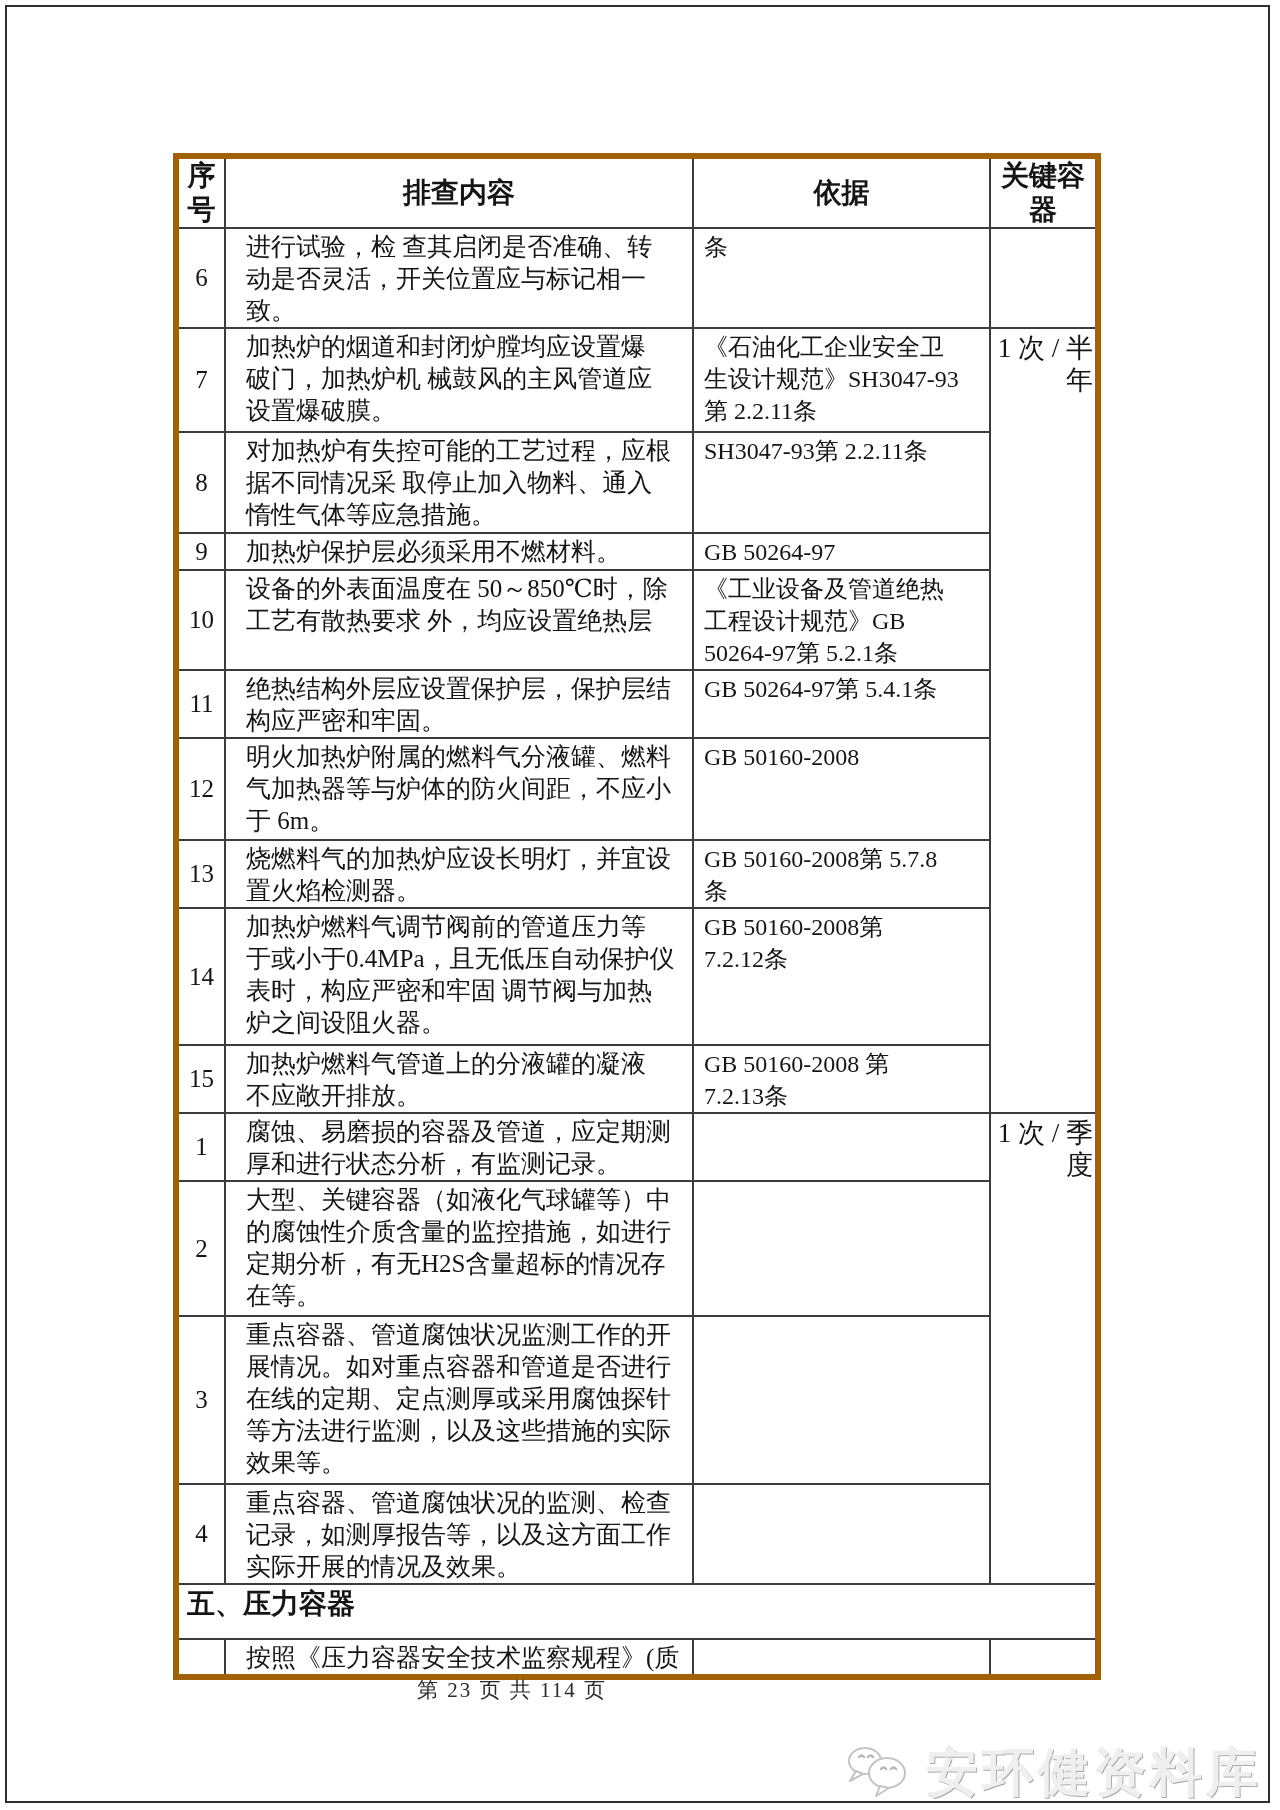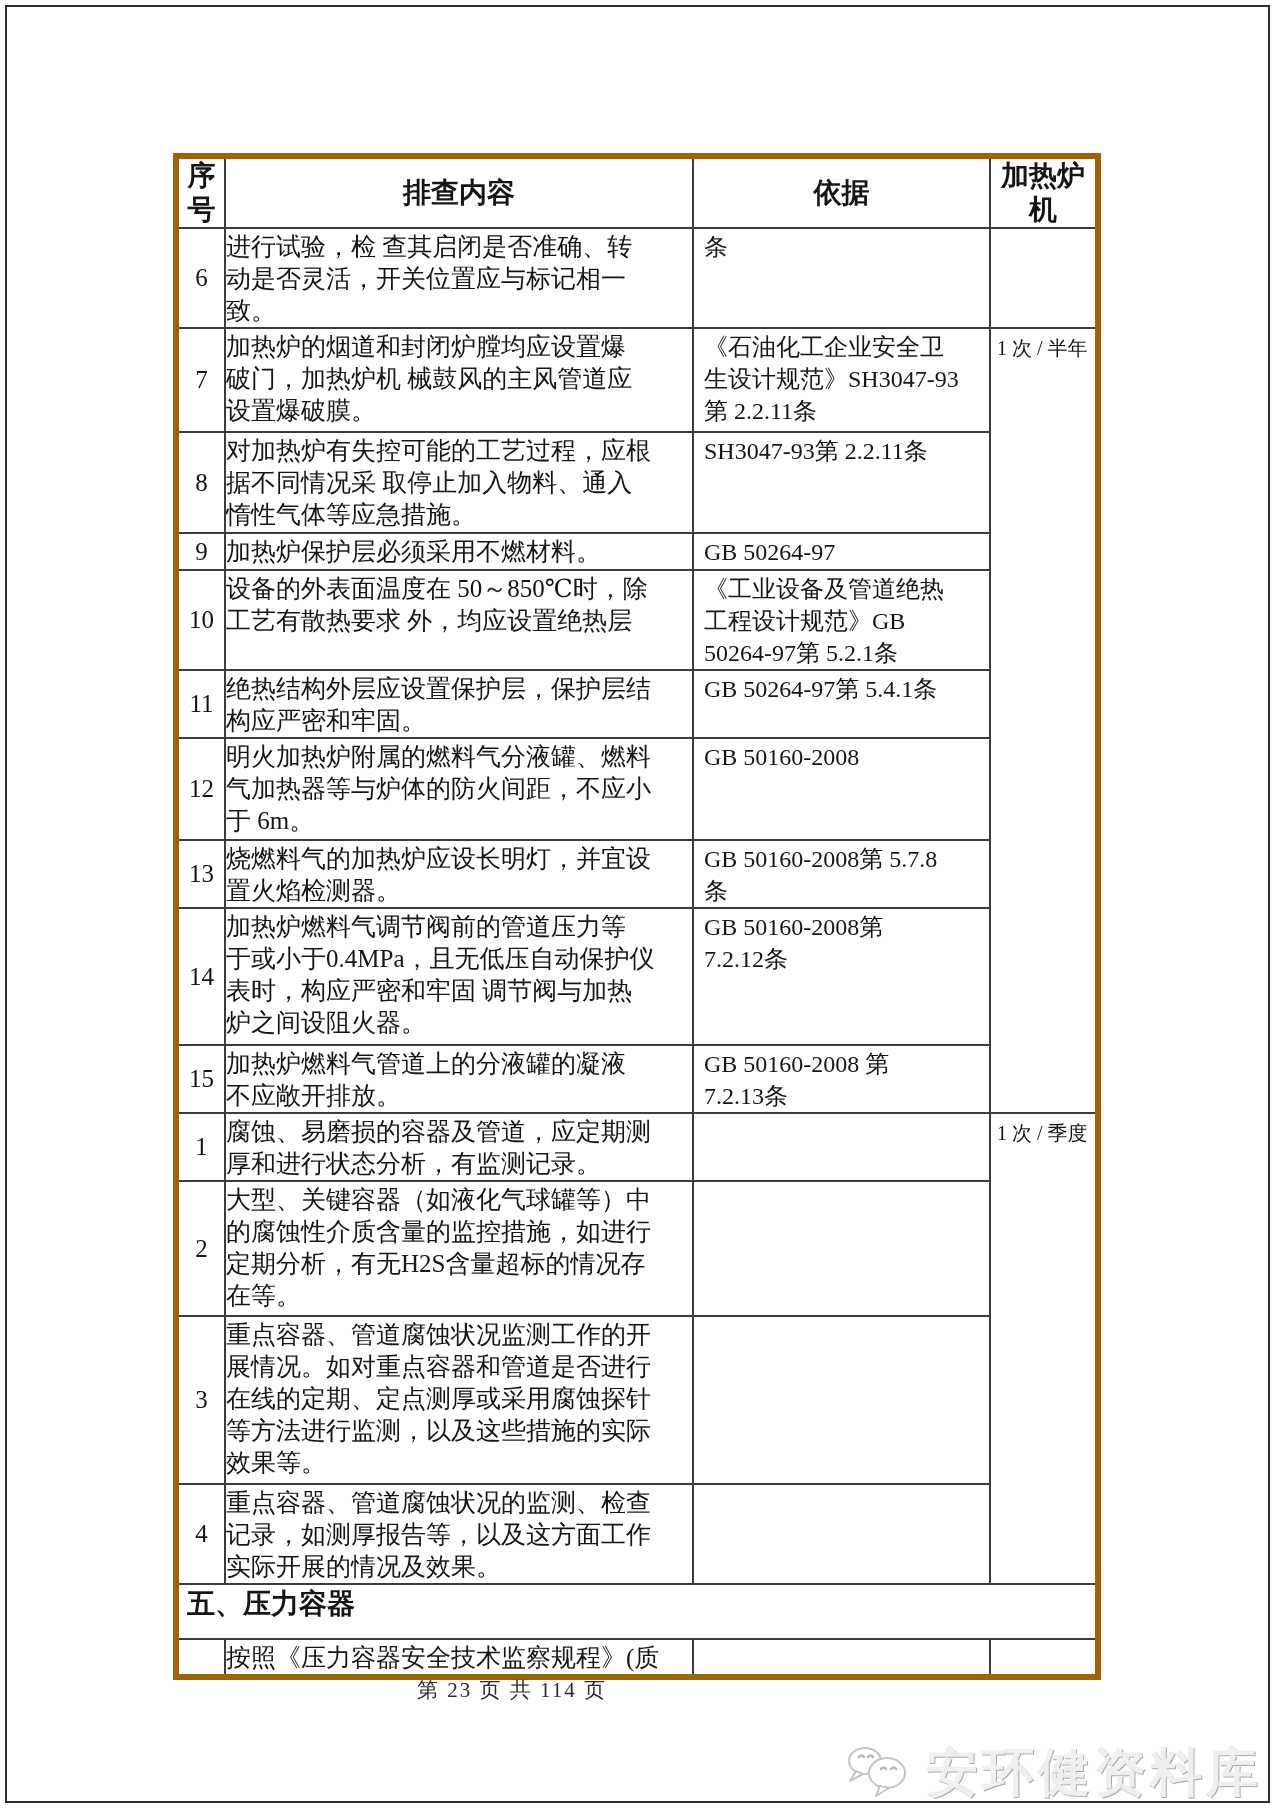--- a/index.html
+++ b/index.html
@@ -7,24 +7,24 @@
         font-family:"Liberation Serif","DejaVu Serif",serif;color:#151515;}
   .frame{position:absolute;left:5px;top:5px;width:1261px;height:1794px;
          border:2px solid #2e2e2e;pointer-events:none;}
   table.doc{position:absolute;left:173px;top:153px;width:922px;border-collapse:collapse;
             table-layout:fixed;border:6px solid #a16207;}
   table.doc th,table.doc td{border:2px solid #3c3c3c;overflow:hidden;}
   th.h{font-family:"Liberation Sans","DejaVu Sans",sans-serif;font-weight:bold;
        font-size:28px;line-height:34px;text-align:center;vertical-align:middle;padding:0;}
   td.n{font-size:25px;text-align:center;vertical-align:middle;padding:0;}
   td.c{font-size:25px;line-height:32px;vertical-align:top;text-align:left;
-       padding:2px 4px 0 0;white-space:pre-wrap;}
+       padding:2px 4px 0 20px;white-space:pre-wrap;}
   td.b{font-size:24px;line-height:32px;vertical-align:top;text-align:left;
        padding:2px 2px 0 10px;white-space:pre-wrap;}
-  td.f{font-size:20px;line-height:32px;vertical-align:top;text-align:left;
+  td.f{font-size:27px;line-height:32px;vertical-align:top;text-align:right;
        padding:3px 2px 0 6px;}
   td.sec{font-family:"Liberation Sans","DejaVu Sans",sans-serif;font-weight:bold;
          font-size:28px;vertical-align:middle;text-align:left;padding:0 0 15px 8px;}
   .footer{position:absolute;left:0;top:1676px;width:1024px;text-align:center;
           font-size:21px;letter-spacing:2px;color:#2a2a2a;}
   .watermark{position:absolute;top:1738px;right:18px;display:flex;align-items:center;
              gap:12px;}
   .wm-text{font-family:"Liberation Sans","DejaVu Sans",sans-serif;font-weight:bold;
            font-size:52px;letter-spacing:4px;color:#efefef;
            text-shadow:1px 1px 0 #a9a9a9,-1px -1px 0 #ffffff;}
@@ -41,21 +41,21 @@
       <col style="width:49px">
         <col style="width:468px">
         <col style="width:297px">
         <col style="width:108px">
     </colgroup>
     <tbody>
         <tr style="height:70px">
       <th class="h">序号</th>
       <th class="h">排查内容</th>
       <th class="h">依据</th>
-      <th class="h">加热炉机</th>
+      <th class="h">关键容器</th>
     </tr>
     <tr style="height:100px">
       <td class="n">6</td>
       <td class="c">进行试验，检 查其启闭是否准确、转
 动是否灵活，开关位置应与标记相一
 致。</td>
       <td class="b">条</td>
       <td class="f"></td>
     </tr>
     <tr style="height:104px">

